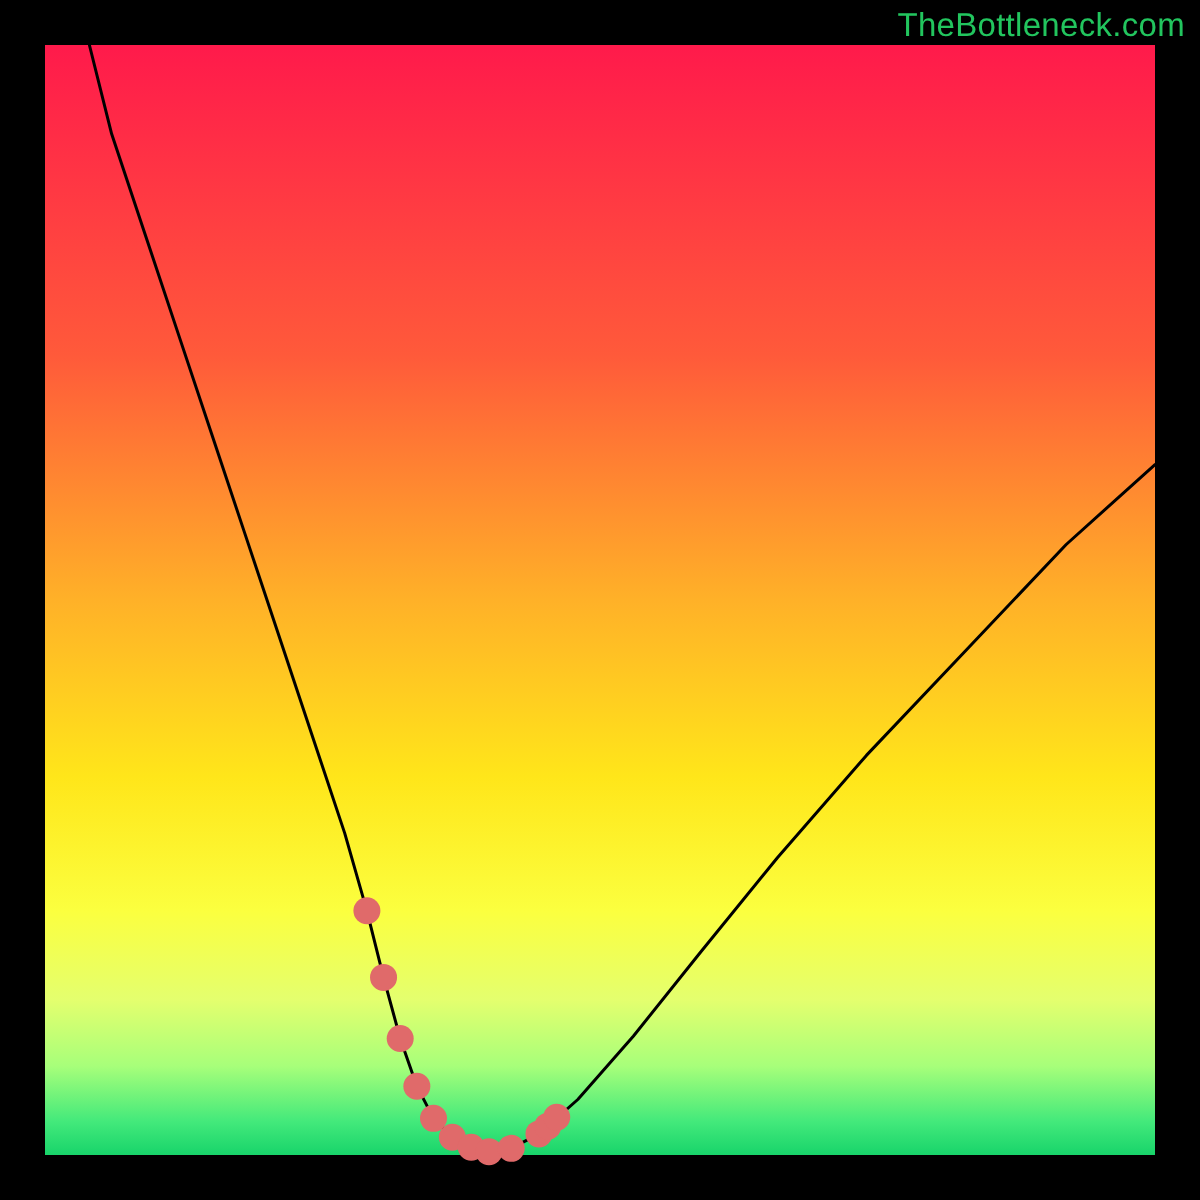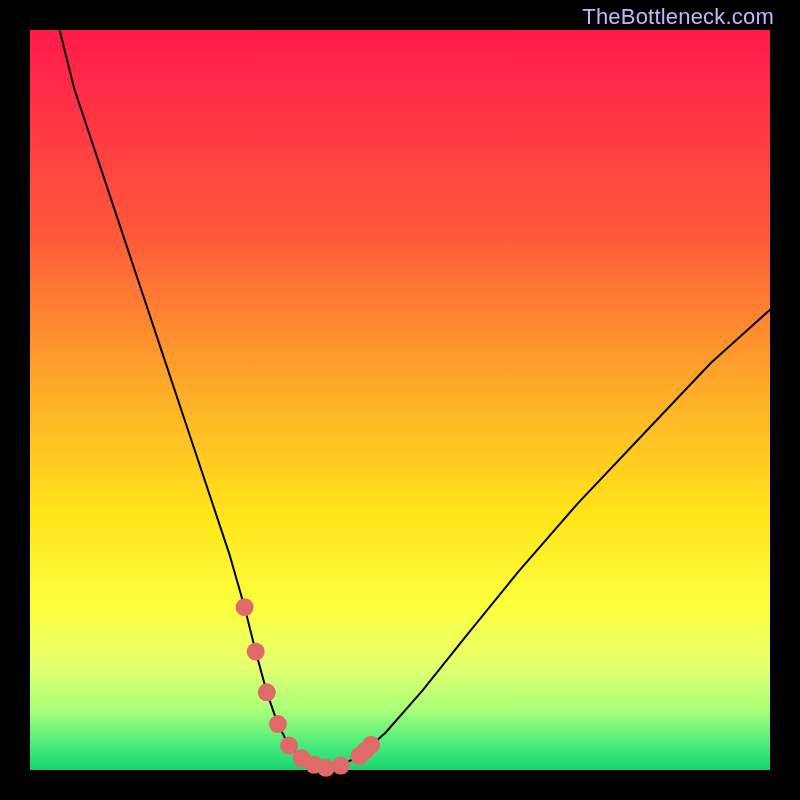--- a/index.html
+++ b/index.html
@@ -6,25 +6,25 @@
   html, body { width: 800px; height: 800px; overflow: hidden; background: #000; }
   .frame {
     position: relative;
     width: 800px;
     height: 800px;
     background: #000;
   }
   .watermark {
     position: absolute;
     top: 4px;
-    right: 26px;
+    right: 10px;
     font-family: Arial, Helvetica, sans-serif;
     font-size: 22px;
     font-weight: 500;
-    color: #c4b5fd;
+    color: #22c55e;
     letter-spacing: 0.2px;
     z-index: 5;
   }
   svg { display: block; }
 </style>
 </head>
 <body>
 
 <div class="frame">
   <div class="watermark">TheBottleneck.com</div>

